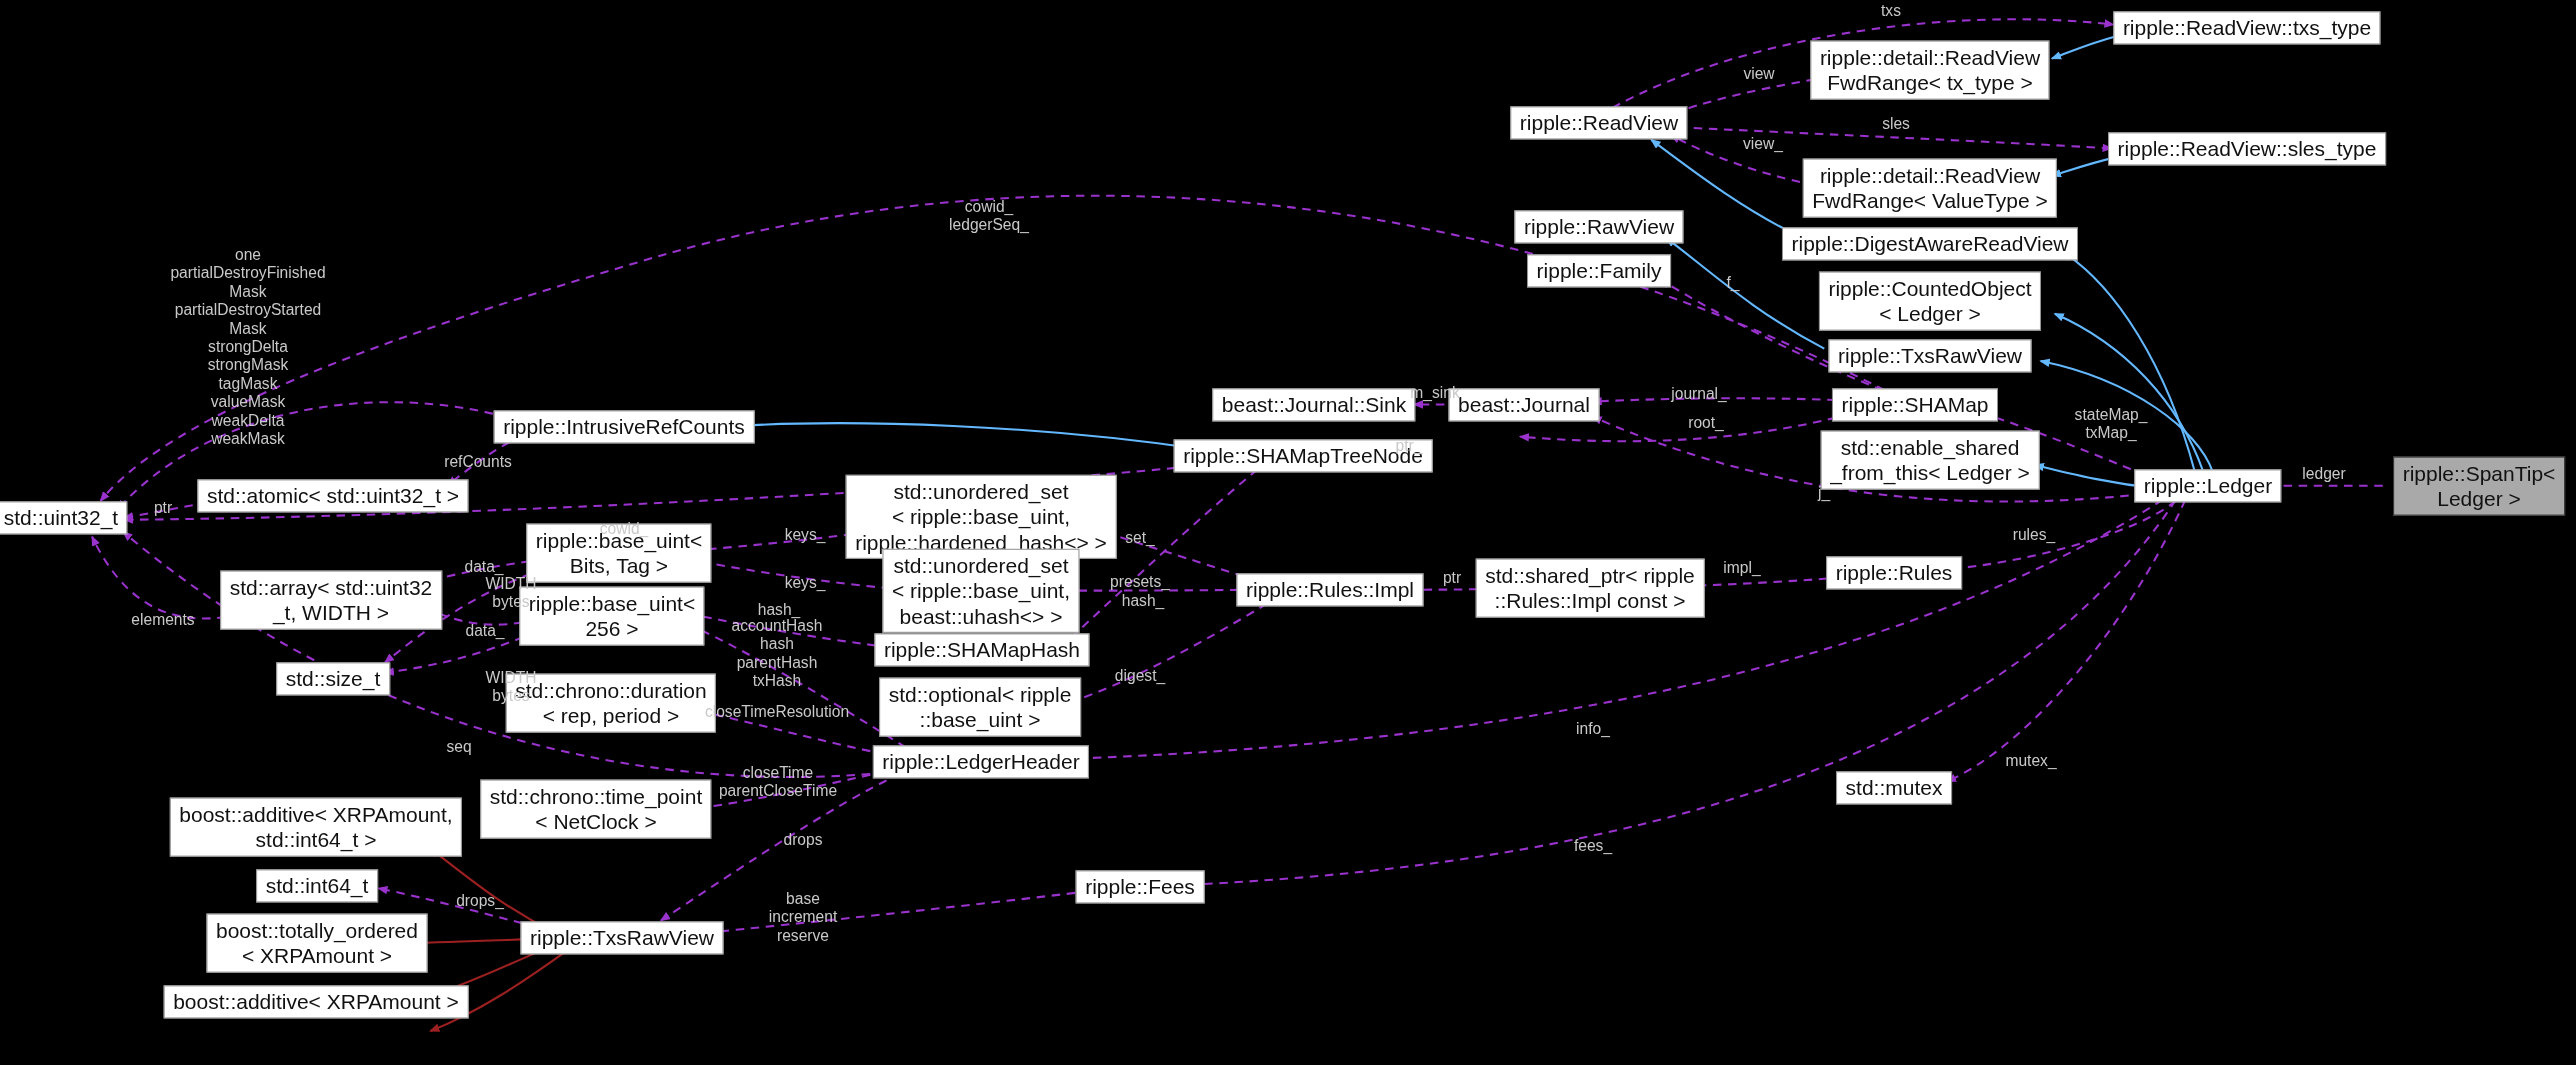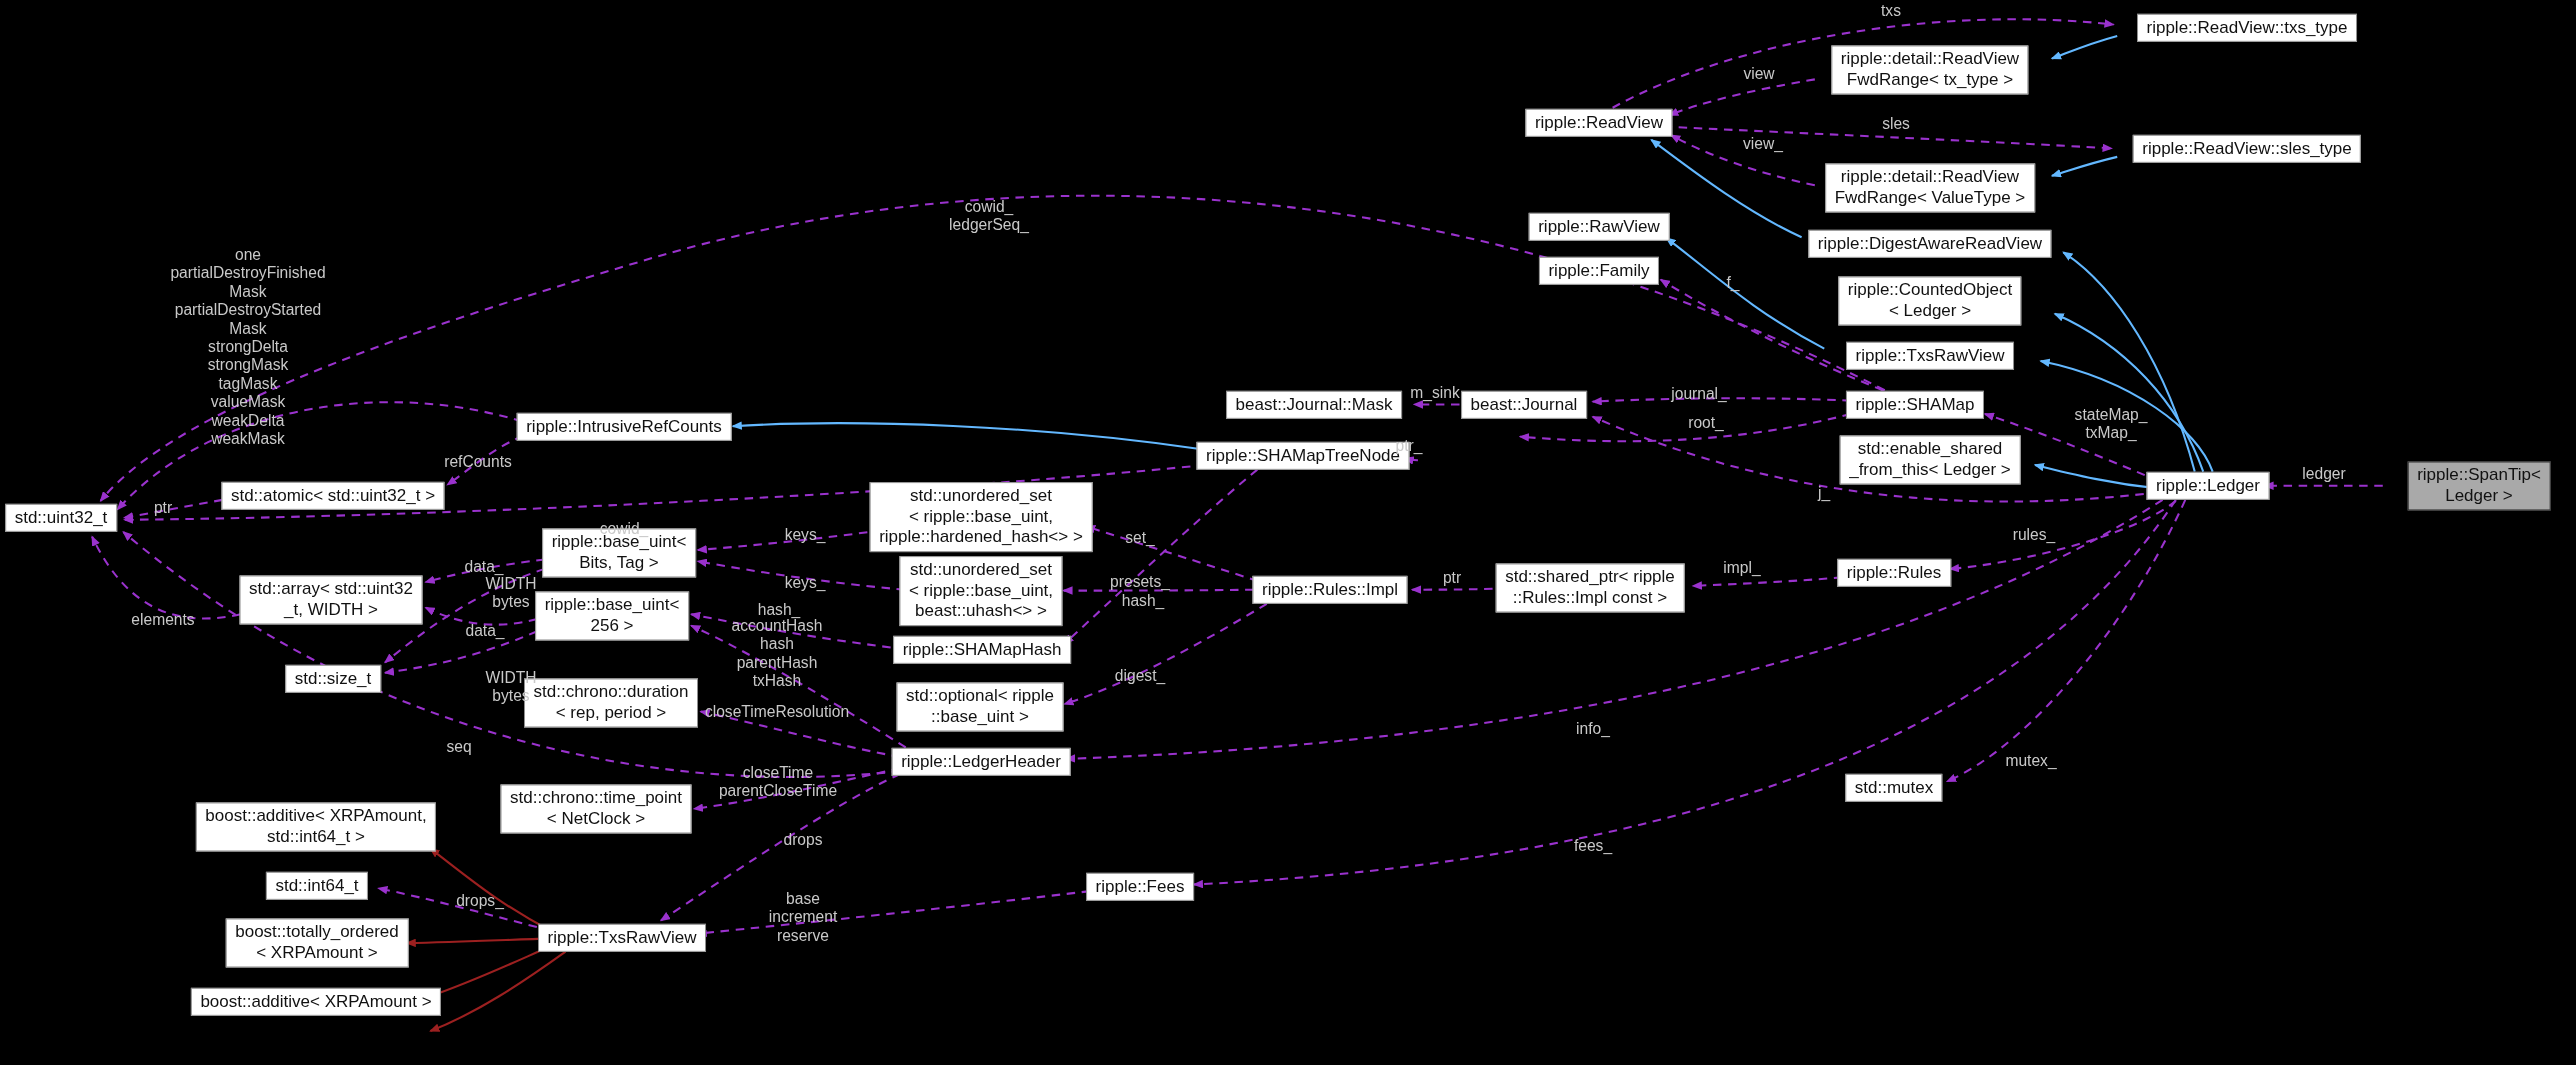--- a/index.html
+++ b/index.html
@@ -10,21 +10,21 @@
   }
   html,body{margin:0;padding:0;background:var(--background);}
   #canvas{position:relative;width:2576px;height:1065px;background:var(--background);
           font-family:"Liberation Sans",sans-serif;overflow:hidden;}
   #edges{position:absolute;left:0;top:0;width:2576px;height:1065px;}
   .ep{fill:none;stroke:var(--usage_edge);stroke-width:2.2;stroke-dasharray:9 7;}
   .eb{fill:none;stroke:var(--inheritance_edge);stroke-width:2.2;}
   .er{fill:none;stroke:var(--private_inheritance_edge);stroke-width:2.2;}
   .mp{fill:var(--usage_edge);} .mb{fill:var(--inheritance_edge);} .mr{fill:var(--private_inheritance_edge);}
   .node{position:absolute;transform:translate(-50%,-50%);background:var(--node_background);
-        border:1.9px solid var(--node_border);color:var(--node_text);font-size:17px;line-height:1.22;
+        border:1.9px solid var(--node_border);color:var(--node_text);font-size:21px;line-height:1.22;
         padding:2.8px 8.5px;white-space:pre-line;text-align:center;cursor:pointer;}
   .node.selected{background:var(--selected_node_background);border-color:var(--selected_node_border);}
   .elabel{position:absolute;transform:translate(-50%,-50%);color:var(--edge_label_text);
           font-size:15.6px;line-height:1.18;white-space:pre-line;text-align:center;}
 </style>
 </head>
 <body>
 
 <div id="canvas">
 
@@ -126,21 +126,21 @@
 ripple::hardened_hash&lt;&gt; &gt;</div>
   <div class="node" style="left:981px;top:591px">std::unordered_set
 &lt; ripple::base_uint,
 beast::uhash&lt;&gt; &gt;</div>
   <div class="node" style="left:982px;top:650px">ripple::SHAMapHash</div>
   <div class="node" style="left:980px;top:707px">std::optional&lt; ripple
 ::base_uint &gt;</div>
   <div class="node" style="left:981px;top:762px">ripple::LedgerHeader</div>
   <div class="node" style="left:1140px;top:887px">ripple::Fees</div>
   <div class="node" style="left:1303px;top:456px">ripple::SHAMapTreeNode</div>
-  <div class="node" style="left:1314px;top:405px">beast::Journal::Mask</div>
+  <div class="node" style="left:1314px;top:405px">beast::Journal::Sink</div>
   <div class="node" style="left:1524px;top:405px">beast::Journal</div>
   <div class="node" style="left:1915px;top:405px">ripple::SHAMap</div>
   <div class="node" style="left:1930px;top:460px">std::enable_shared
 _from_this&lt; Ledger &gt;</div>
   <div class="node" style="left:1330px;top:590px">ripple::Rules::Impl</div>
   <div class="node" style="left:1590px;top:588px">std::shared_ptr&lt; ripple
 ::Rules::Impl const &gt;</div>
   <div class="node" style="left:1894px;top:573px">ripple::Rules</div>
   <div class="node" style="left:1894px;top:788px">std::mutex</div>
   <div class="node" style="left:2208px;top:486px">ripple::Ledger</div>

